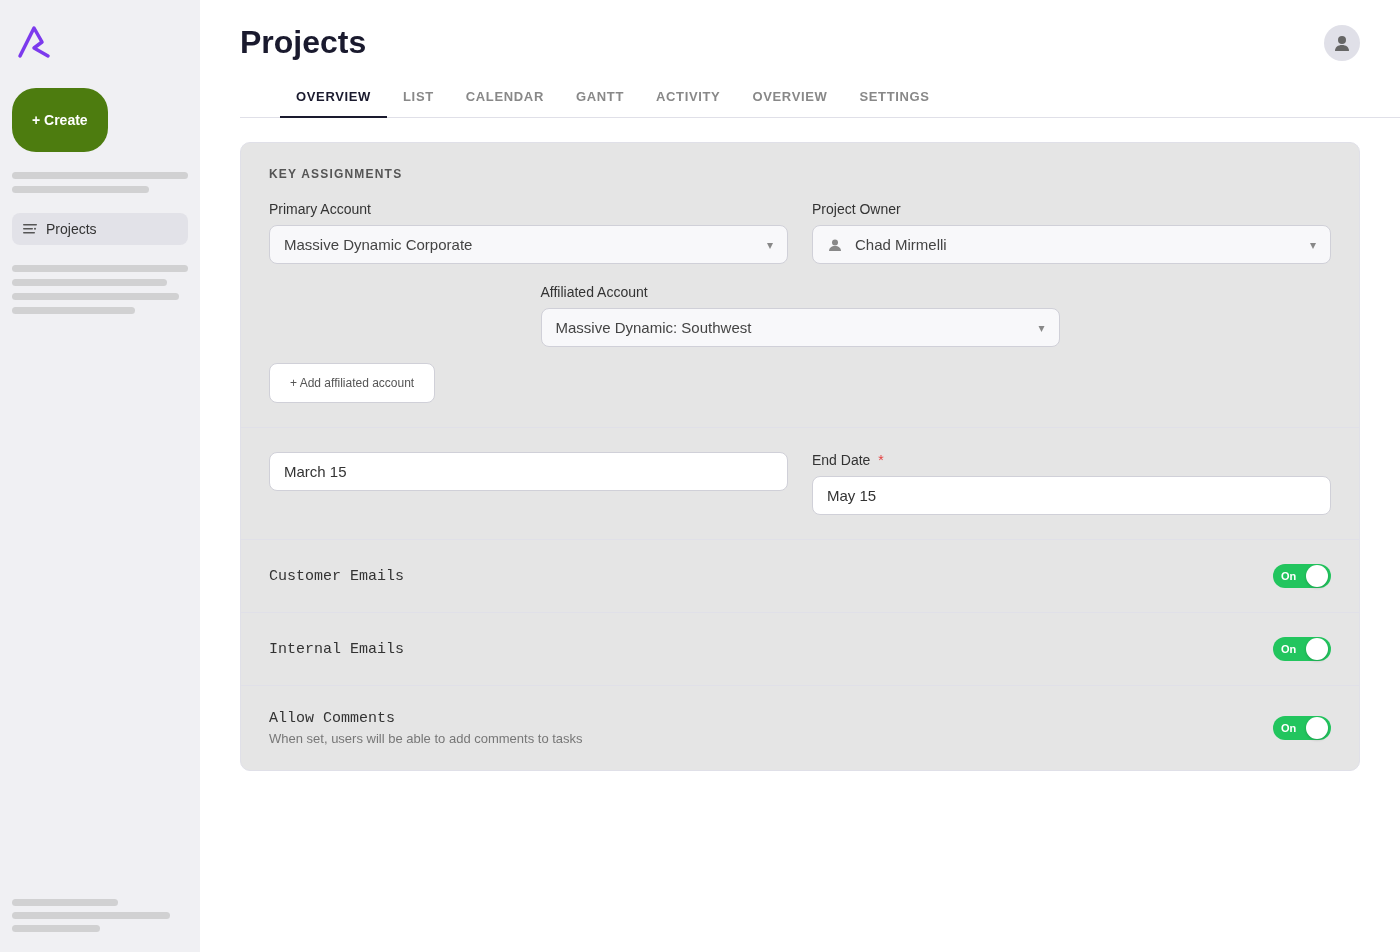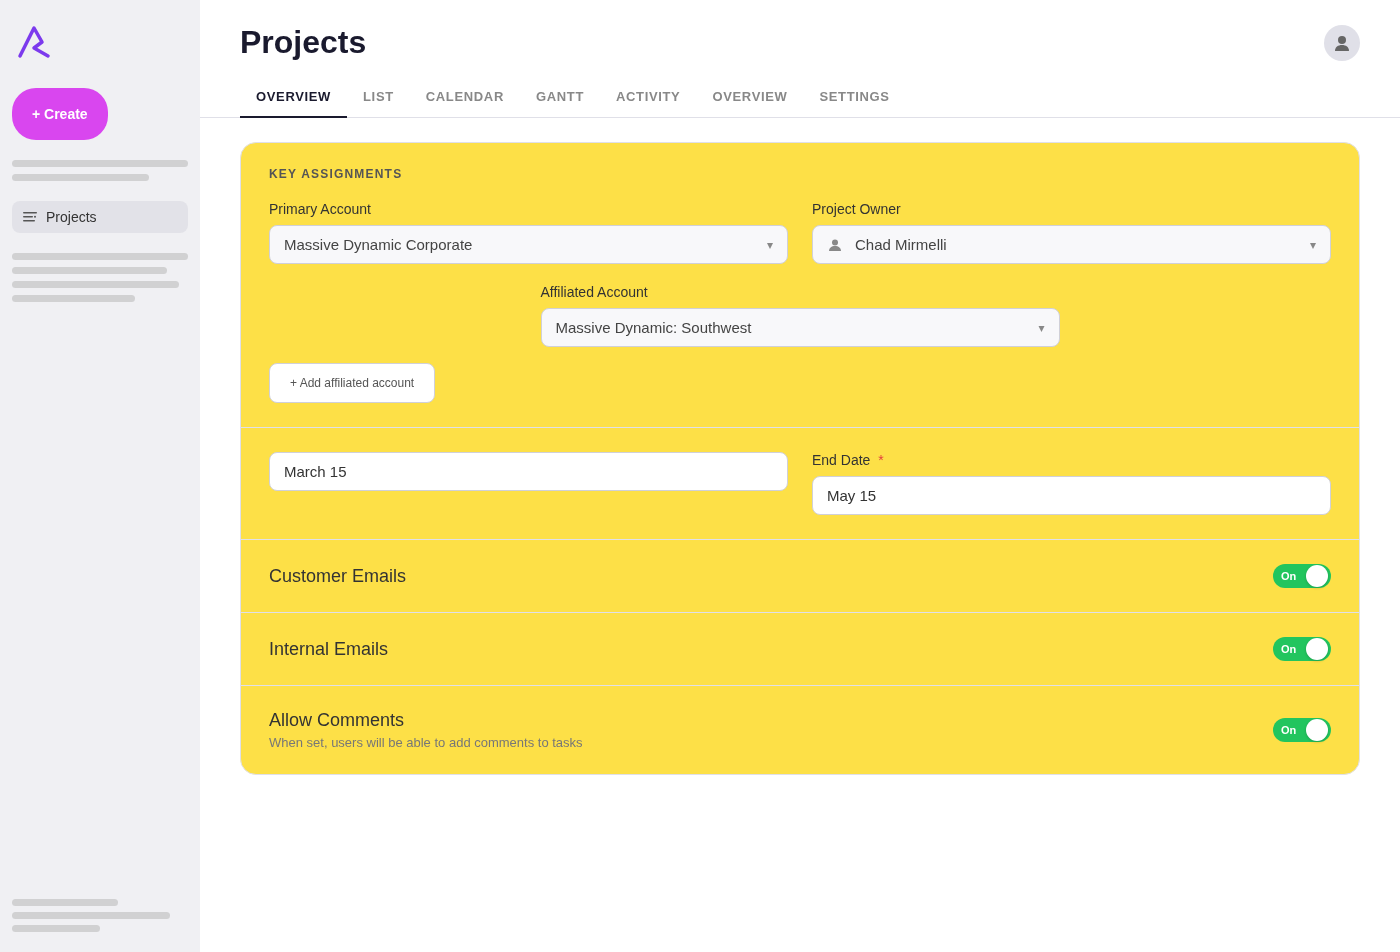--- a/index.html
+++ b/index.html
@@ -14,25 +14,25 @@
       padding: 20px 12px;
       gap: 16px;
       flex-shrink: 0;
     }
     .sidebar-logo {
       width: 44px;
       height: 44px;
       margin-bottom: 8px;
     }
     .create-button {
-      background: #d946ef;
+      background: #4d7c0f;
       color: white;
       border: none;
       border-radius: 24px;
-      padding: 18px 20px;
+      padding: 24px 20px;
       font-size: 14px;
       font-weight: 600;
       cursor: pointer;
       display: flex;
       align-items: center;
       gap: 6px;
       width: fit-content;
     }
 
     .sidebar-item-projects {
@@ -90,20 +90,21 @@
     }
     .user-avatar svg { color: #555; }
 
     
     .tabs {
       display: flex;
       gap: 0;
       padding: 0 40px;
       margin-top: 16px;
       border-bottom: 1px solid #e0e0e8;
+      margin-left: 40px;
     }
     .tab {
       padding: 12px 16px;
       font-size: 13px;
       font-weight: 600;
       letter-spacing: 0.05em;
       color: #888;
       cursor: pointer;
       border-bottom: 2px solid transparent;
       margin-bottom: -1px;
@@ -116,22 +117,22 @@
     
     .content {
       flex: 1;
       padding: 24px 40px;
       overflow-y: auto;
     }
 
     
     .card {
       border: 1px solid #e0e0e8;
-      border-radius: 16px;
-      background: #fde047;
+      border-radius: 10px;
+      background: #e5e5e5;
       overflow: hidden;
     }
 
     .card-section {
       padding: 24px 28px;
       border-bottom: 1px solid #e0e0e8;
     }
     .card-section:last-child {
       border-bottom: none;
     }
@@ -214,23 +215,24 @@
       width: fit-content;
     }
 
     
     .toggle-row {
       display: flex;
       align-items: center;
       justify-content: space-between;
     }
     .toggle-label {
-      font-size: 18px;
+      font-size: 15px;
       font-weight: 500;
       color: #333;
+      font-family: Liberation Mono, monospace;
     }
     .toggle-sublabel {
       font-size: 13px;
       color: #777;
       margin-top: 4px;
     }
     .toggle-container {
       display: flex;
       align-items: center;
       gap: 8px;

